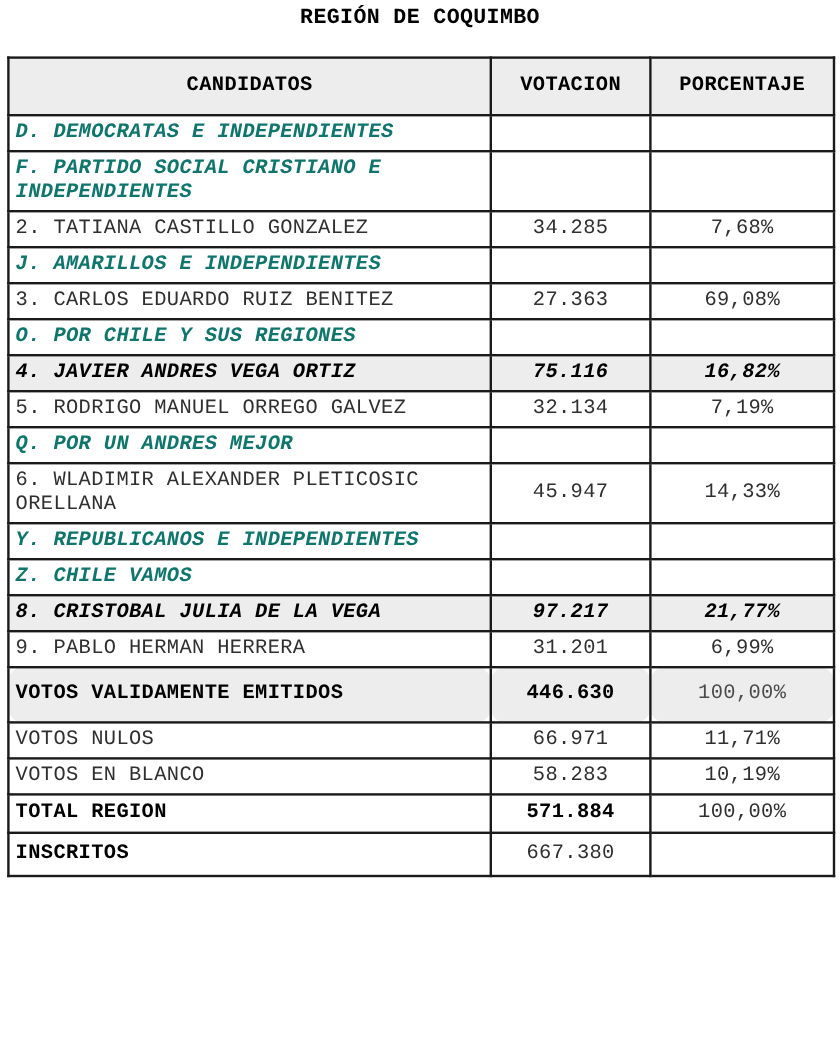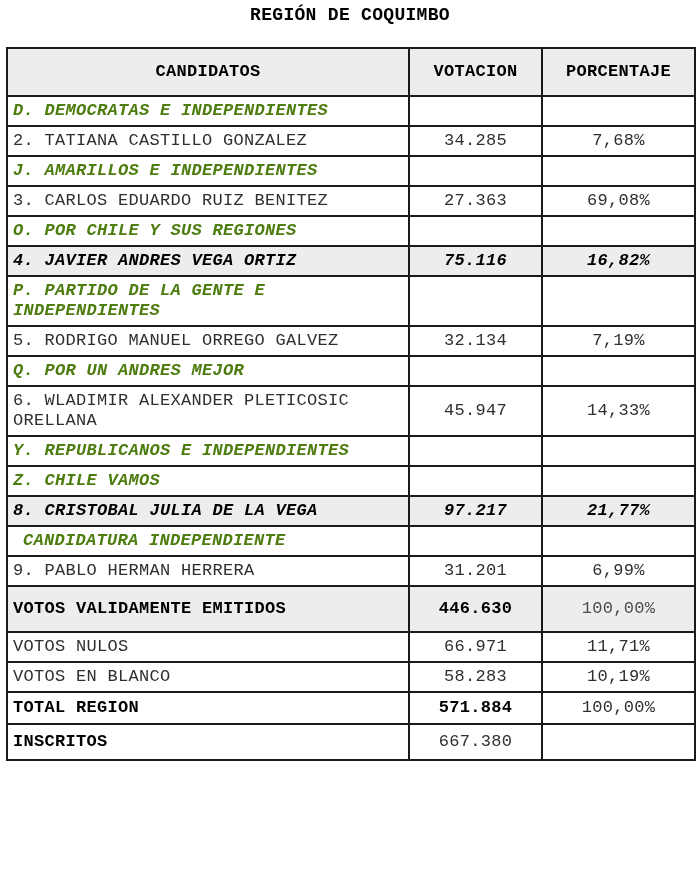--- a/index.html
+++ b/index.html
@@ -53,34 +53,34 @@
     text-align: left;
     padding: 4px 6px 4px 5px;
   }
   td.num {
     text-align: center;
     padding: 4px 2px;
   }
   tr.party td {
     font-weight: bold;
     font-style: italic;
-    color: #4d7c0f;
+    color: #0f766e;
   }
   td.indent { padding-left: 15px; }
   tr.hl {
     background: #ededed;
   }
   tr.hl td {
     font-weight: bold;
     font-style: italic;
     color: #000;
     margin-left: 25px;
   }
   tr.emitted { background: #ededed; }
-  tr.emitted td { padding-top: 12px; padding-bottom: 12px; }
+  tr.emitted td { padding-top: 12px; padding-bottom: 12px; border-radius: 12px; }
   tr.total td { padding-top: 5px; padding-bottom: 5px; }
   tr.inscritos td { padding-top: 7px; padding-bottom: 7px; }
   td.strong {
     font-weight: bold;
     color: #000;
   }
   td.muted { color: #4a4a4a; }
 </style>
 </head>
 <body>
@@ -99,20 +99,25 @@
       <th>VOTACION</th>
       <th>PORCENTAJE</th>
     </tr>
   </thead>
   <tbody>
     <tr class="party">
       <td class="name">D. DEMOCRATAS E INDEPENDIENTES</td>
       <td class="num"></td>
       <td class="num"></td>
     </tr>
+    <tr class="party">
+      <td class="name">F. PARTIDO SOCIAL CRISTIANO E INDEPENDIENTES</td>
+      <td class="num"></td>
+      <td class="num"></td>
+    </tr>
     <tr>
       <td class="name">2. TATIANA CASTILLO GONZALEZ</td>
       <td class="num">34.285</td>
       <td class="num">7,68%</td>
     </tr>
     <tr class="party">
       <td class="name">J. AMARILLOS E INDEPENDIENTES</td>
       <td class="num"></td>
       <td class="num"></td>
     </tr>
@@ -124,25 +129,20 @@
     <tr class="party">
       <td class="name">O. POR CHILE Y SUS REGIONES</td>
       <td class="num"></td>
       <td class="num"></td>
     </tr>
     <tr class="hl">
       <td class="name">4. JAVIER ANDRES VEGA ORTIZ</td>
       <td class="num">75.116</td>
       <td class="num">16,82%</td>
     </tr>
-    <tr class="party">
-      <td class="name">P. PARTIDO DE LA GENTE E INDEPENDIENTES</td>
-      <td class="num"></td>
-      <td class="num"></td>
-    </tr>
     <tr>
       <td class="name">5. RODRIGO MANUEL ORREGO GALVEZ</td>
       <td class="num">32.134</td>
       <td class="num">7,19%</td>
     </tr>
     <tr class="party">
       <td class="name">Q. POR UN ANDRES MEJOR</td>
       <td class="num"></td>
       <td class="num"></td>
     </tr>
@@ -159,25 +159,20 @@
     <tr class="party">
       <td class="name">Z. CHILE VAMOS</td>
       <td class="num"></td>
       <td class="num"></td>
     </tr>
     <tr class="hl">
       <td class="name">8. CRISTOBAL JULIA DE LA VEGA</td>
       <td class="num">97.217</td>
       <td class="num">21,77%</td>
     </tr>
-    <tr class="party">
-      <td class="name indent">CANDIDATURA INDEPENDIENTE</td>
-      <td class="num"></td>
-      <td class="num"></td>
-    </tr>
     <tr>
       <td class="name">9. PABLO HERMAN HERRERA</td>
       <td class="num">31.201</td>
       <td class="num">6,99%</td>
     </tr>
     <tr class="emitted">
       <td class="name strong">VOTOS VALIDAMENTE EMITIDOS</td>
       <td class="num strong">446.630</td>
       <td class="num muted">100,00%</td>
     </tr>

